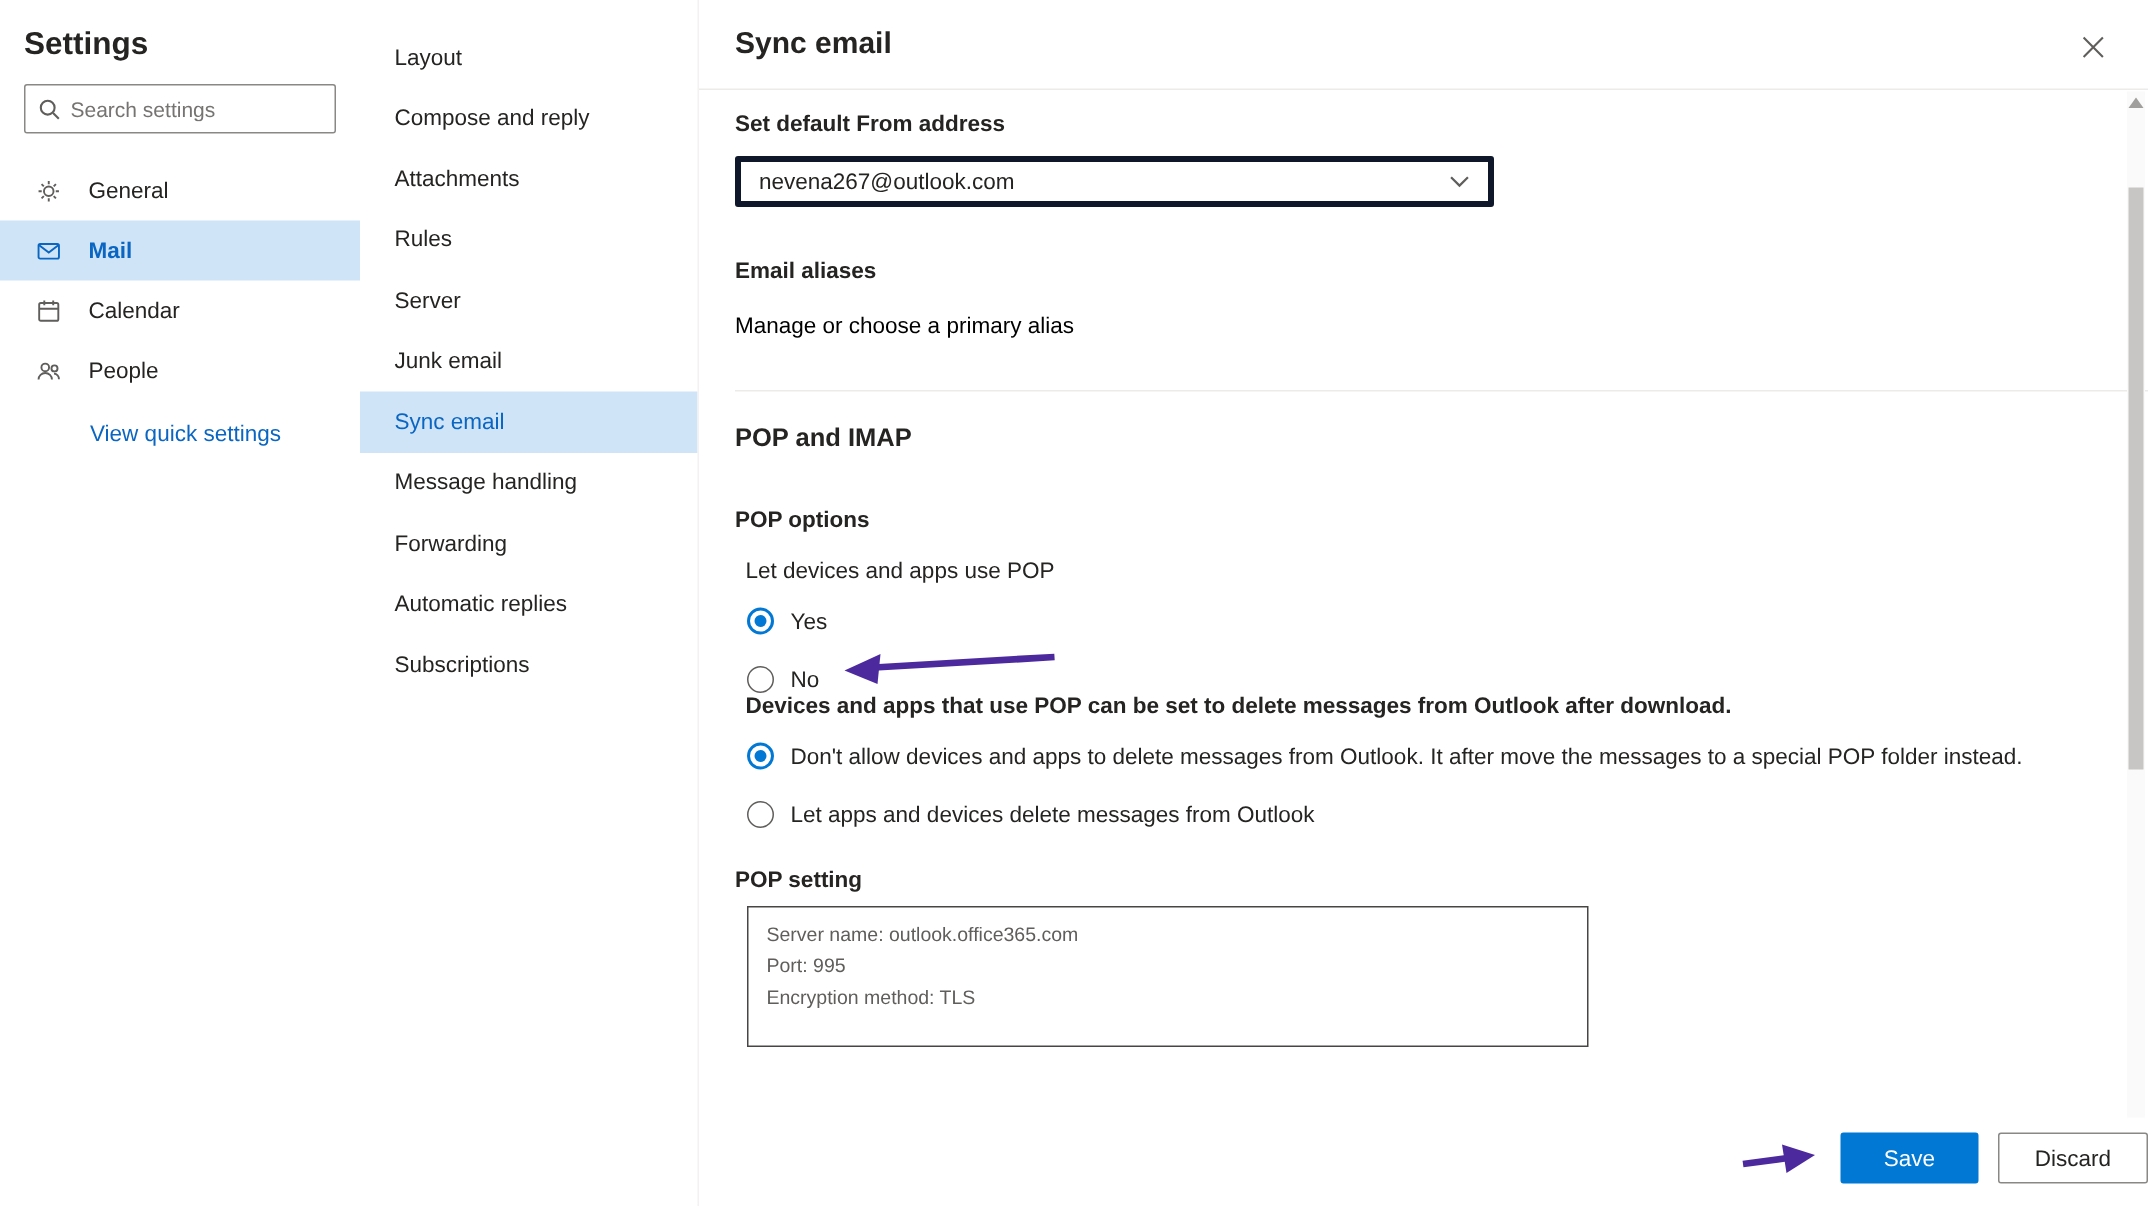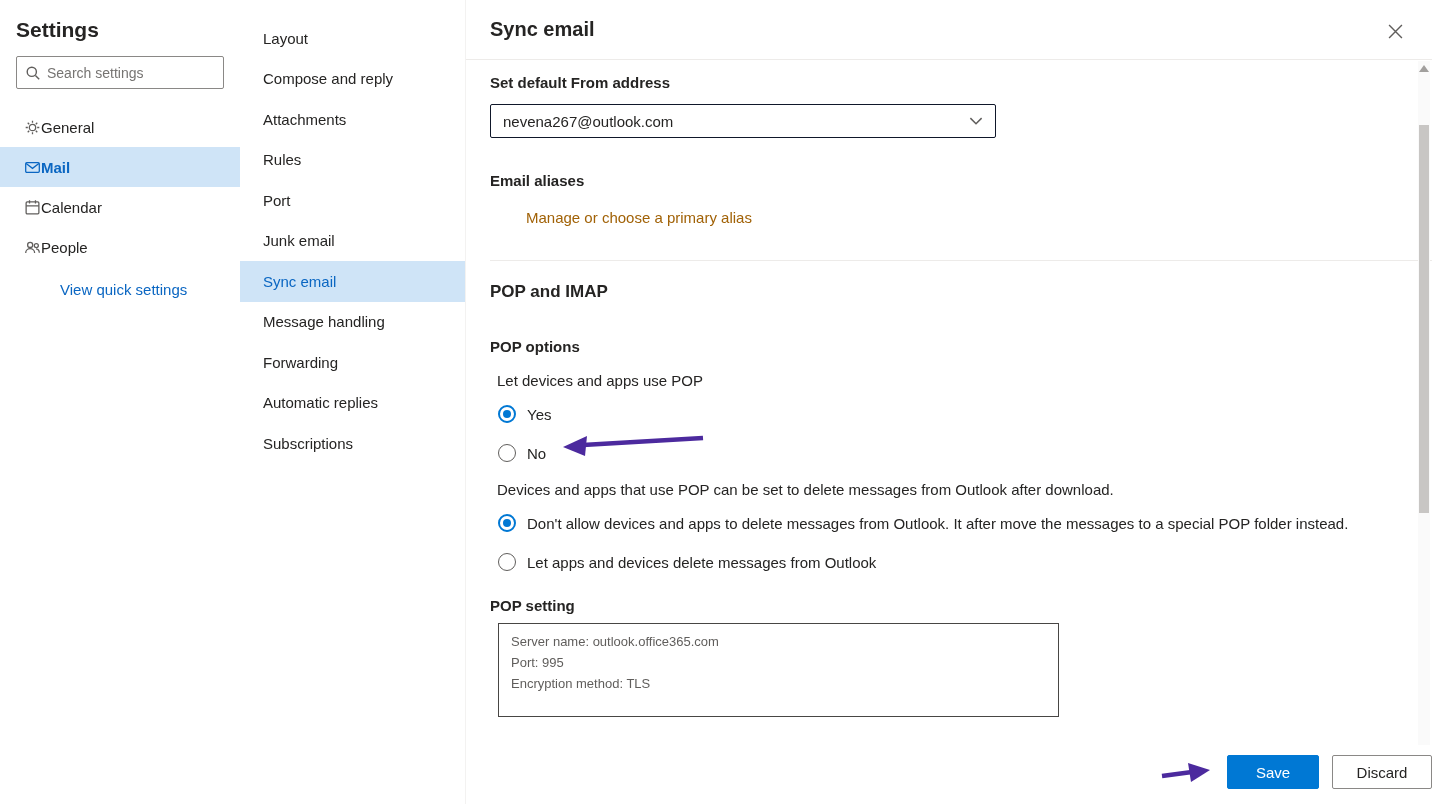--- a/index.html
+++ b/index.html
@@ -9,21 +9,21 @@
 
   
   .sidebar { width:240px; flex:0 0 240px; padding-top:14px; }
   .sidebar h1 { font-size:21px; font-weight:700; padding:4px 16px 14px 16px; color:#252423; }
   .searchbox { margin:0 16px 18px 16px; height:33px; border:1px solid #8a8886; border-radius:2px;
     display:flex; align-items:center; padding:0 8px; gap:6px; background:#fff; }
   .searchbox svg { flex:0 0 auto; color:#605e5c; }
   .searchbox input { border:0; outline:0; flex:1; font-size:14px; color:#252423;
     font-family:"Liberation Sans", sans-serif; background:transparent; }
   .searchbox input::placeholder { color:#767472; }
-  .side-item { height:40px; display:flex; align-items:center; padding-left:24px;
+  .side-item { height:40px; display:flex; align-items:center; gap:18px; padding-left:24px;
     cursor:pointer; color:#252423; }
   .side-item svg { color:#605e5c; }
   .side-item.selected { background:#cfe4f7; }
   .side-item.selected .lbl { color:#0a66c2; font-weight:700;text-align:center; }
   .side-item.selected svg { color:#0a66c2; }
   .quick-link { display:block; padding:14px 0 0 60px; color:#0a66c2; cursor:pointer; font-size:15px; }
 
   
   .subnav { width:225px; flex:0 0 225px; padding-top:18px; }
   .nav-item { height:40.5px; display:flex; align-items:center; padding-left:23px;
@@ -33,44 +33,44 @@
   
   .panel { position:relative; flex:1; border-left:1px solid #f3f2f1; }
   .panel-header { height:60px; display:flex; align-items:center; padding:0 24px;
     border-bottom:1px solid #edebe9; }
   .panel-header h2 { font-size:20px; font-weight:700; color:#252423; }
   .close-btn { position:absolute; top:20px; right:26px; width:22px; height:22px;
     display:flex; align-items:center; justify-content:center; cursor:pointer; color:#605e5c; }
 
   .content { padding:0 24px; }
   .field-label { font-weight:700; font-size:15px; margin-top:14px; }
-  .dropdown { margin-top:13px; width:506px; height:34px; border:1px solid #0f172a; border-radius:2px;
+  .dropdown { margin-top:13px; width:506px; height:34px; border:4px solid #0f172a; border-radius:2px;
     display:flex; align-items:center; padding:0 12px; cursor:pointer; background:#fff; }
   .dropdown .val { flex:1; font-size:15px; color:#252423; }
   .dropdown svg { color:#605e5c; }
 
   .section-label { font-weight:700; font-size:15px; margin-top:34px; }
-  .alias-link { display:inline-block; margin-top:20px; color:#a16207; cursor:pointer;margin-left:36px; }
+  .alias-link { display:inline-block; margin-top:20px; color:#000000; cursor:pointer; }
 
   .divider { height:1px; background:#edebe9; margin:34px -24px 0 0; margin-top:34px; }
 
   .h-popimap { font-size:17px; font-weight:700; margin-top:21px; }
   .pop-options { font-weight:700; margin-top:36px; }
   .use-pop { margin-top:17px; padding-left:7px; }
 
   .radio-row { display:flex; align-items:center; gap:11px; margin-top:16px; padding-left:8px; cursor:pointer; }
   .radio-row.gap-lg { margin-top:21px; }
   .radio { width:18px; height:18px; border-radius:50%; border:1px solid #605e5c; flex:0 0 auto;
     position:relative; background:#fff; }
   .radio.on { border:2px solid #0078d4; }
   .radio.on::after { content:""; position:absolute; left:50%; top:50%; width:8px; height:8px;
     margin:-4px 0 0 -4px; border-radius:50%; background:#0078d4; }
   .radio-label { font-size:15px; color:#252423; }
 
-  .delete-desc { margin-top:19px; padding-left:7px; }
+  .delete-desc { padding-left:7px;font-weight:bold; }
 
   .pop-setting-label { font-weight:700; margin-top:26px; }
   .pop-box { margin-top:9px; margin-left:8px; width:561px; height:94px; border:1px solid #484644;
     padding:7px 12px; color:#605e5c; font-size:13px; line-height:21px; }
 
   
   .footer { position:absolute; left:0; right:0; bottom:0; height:64px; background:#fff;
     display:flex; align-items:center; justify-content:flex-end; gap:13px; padding-right:0; }
   .btn { height:34px; min-width:92px; padding:0 18px; border-radius:2px; font-size:15px;
     cursor:pointer; display:flex; align-items:center; justify-content:center;
@@ -139,21 +139,21 @@
     </div>
 
     <a class="quick-link">View quick settings</a>
   </aside>
 
   <nav class="subnav">
     <div class="nav-item">Layout</div>
     <div class="nav-item">Compose and reply</div>
     <div class="nav-item">Attachments</div>
     <div class="nav-item">Rules</div>
-    <div class="nav-item">Port</div>
+    <div class="nav-item">Server</div>
     <div class="nav-item">Junk email</div>
     <div class="nav-item selected">Sync email</div>
     <div class="nav-item">Message handling</div>
     <div class="nav-item">Forwarding</div>
     <div class="nav-item">Automatic replies</div>
     <div class="nav-item">Subscriptions</div>
   </nav>
 
   <main class="panel">
     <div class="panel-header">

